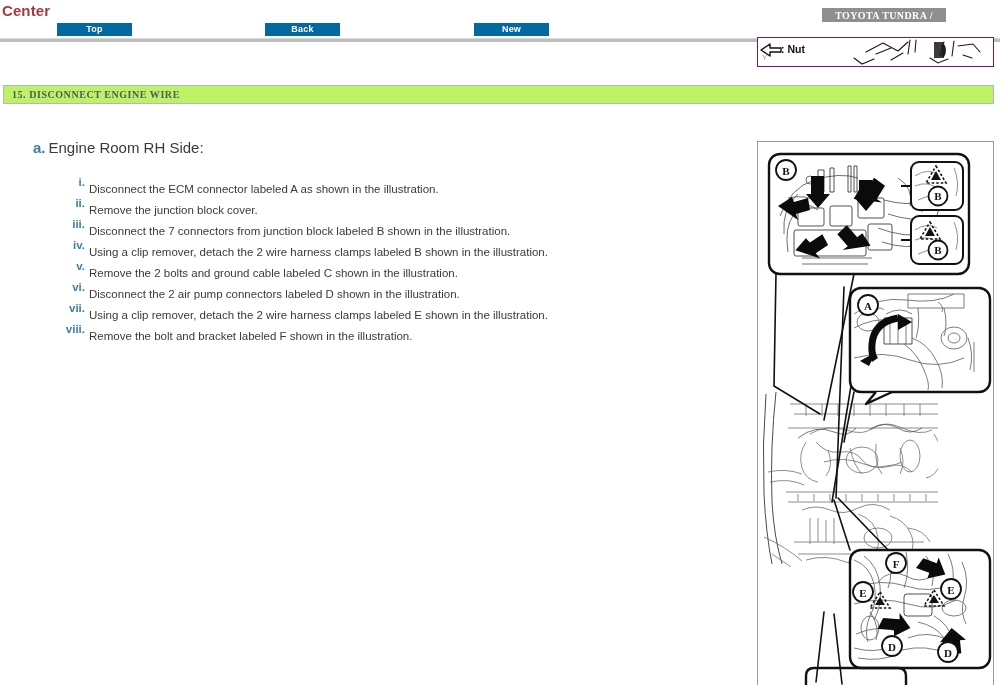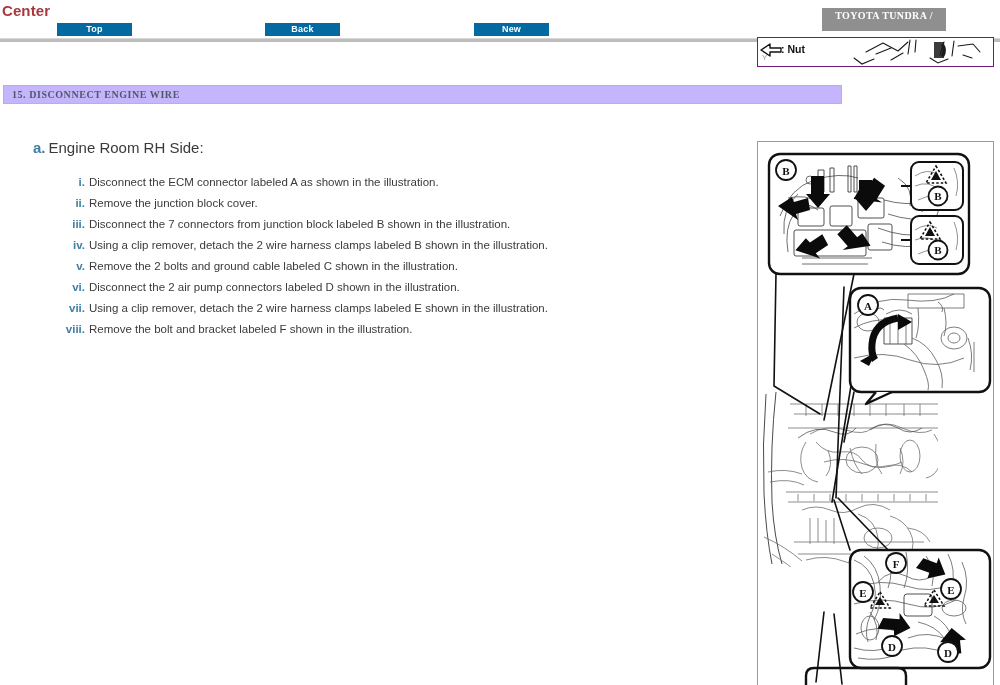--- a/index.html
+++ b/index.html
@@ -31,21 +31,21 @@
     left: 2px; top: 2px;
     font-size: 15px;
     font-weight: bold;
     color: #a8383c;
     letter-spacing: 0.1px;
     white-space: nowrap;
   }
   #model-badge {
     position: absolute;
     left: 822px; top: 8px;
-    width: 124px; height: 23px;
+    width: 124px; height: 14px;
     background: #8f8f8f;
     color: #ffffff;
     font-size: 10px;
     font-weight: bold;
     letter-spacing: 0.4px;
     text-align: center;
     line-height: 15px;
     font-family: "Liberation Serif", "DejaVu Serif", serif;
     white-space: nowrap;
   }
@@ -75,22 +75,22 @@
     width: 1000px; height: 4px;
     background: #bdbdbd;
     border-top: 1px solid #d8d8d8;
     box-sizing: border-box;
   }
 
   
   #section-bar {
     position: absolute;
     left: 3px; top: 85px;
-    width: 839px; height: 19px;
-    background: #c4b5fd;
+    width: 991px; height: 19px;
+    background: #bef264;
     border: 1px solid #a9bcc6;
     box-sizing: border-box;
   }
   #section-title {
     position: absolute;
     left: 8px; top: 3px;
     font-size: 10px;
     font-weight: bold;
     color: #4d5a66;
     letter-spacing: 0.55px;
@@ -134,20 +134,21 @@
     position: absolute;
     left: 0;
     width: 85px;
     text-align: right;
     color: #3f7fa5;
     font-weight: bold;
   }
   #substeps li .txt {
     position: absolute;
     left: 89px;
+    margin-top: 7px;
   }
 
   
   #fig-partial {
     position: absolute;
     left: 757px; top: 37px;
     width: 237px; height: 30px;
     background: #ffffff;
     border: 1px solid #701a75;
     box-sizing: border-box;

